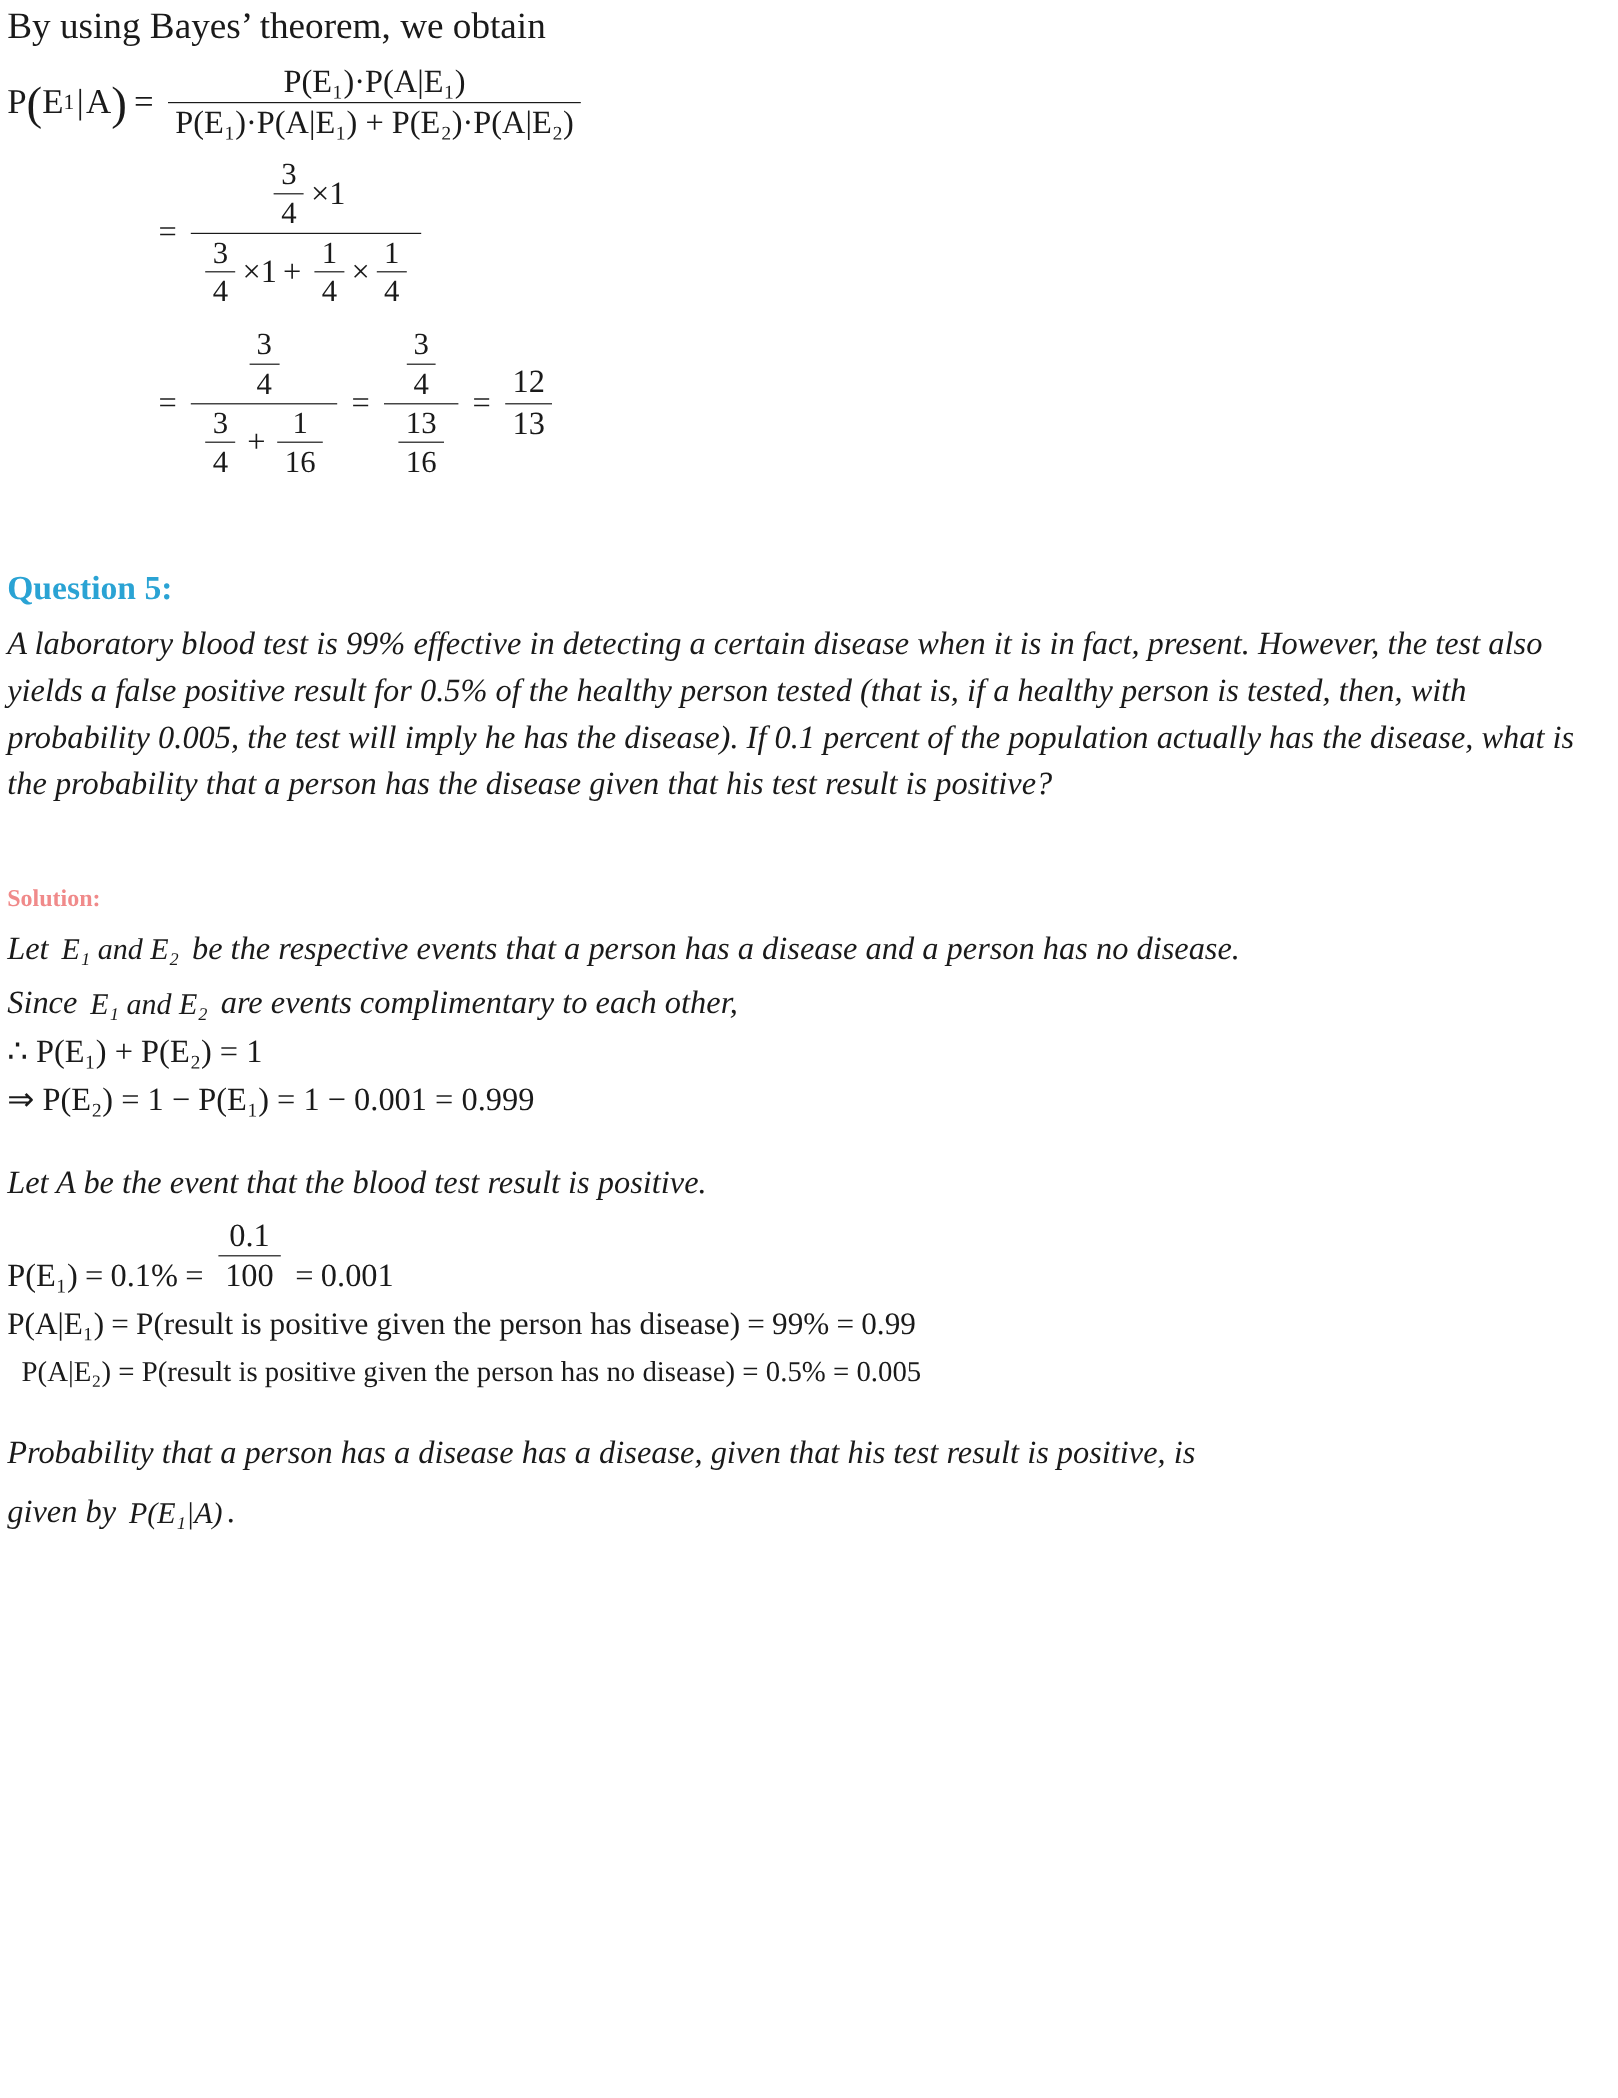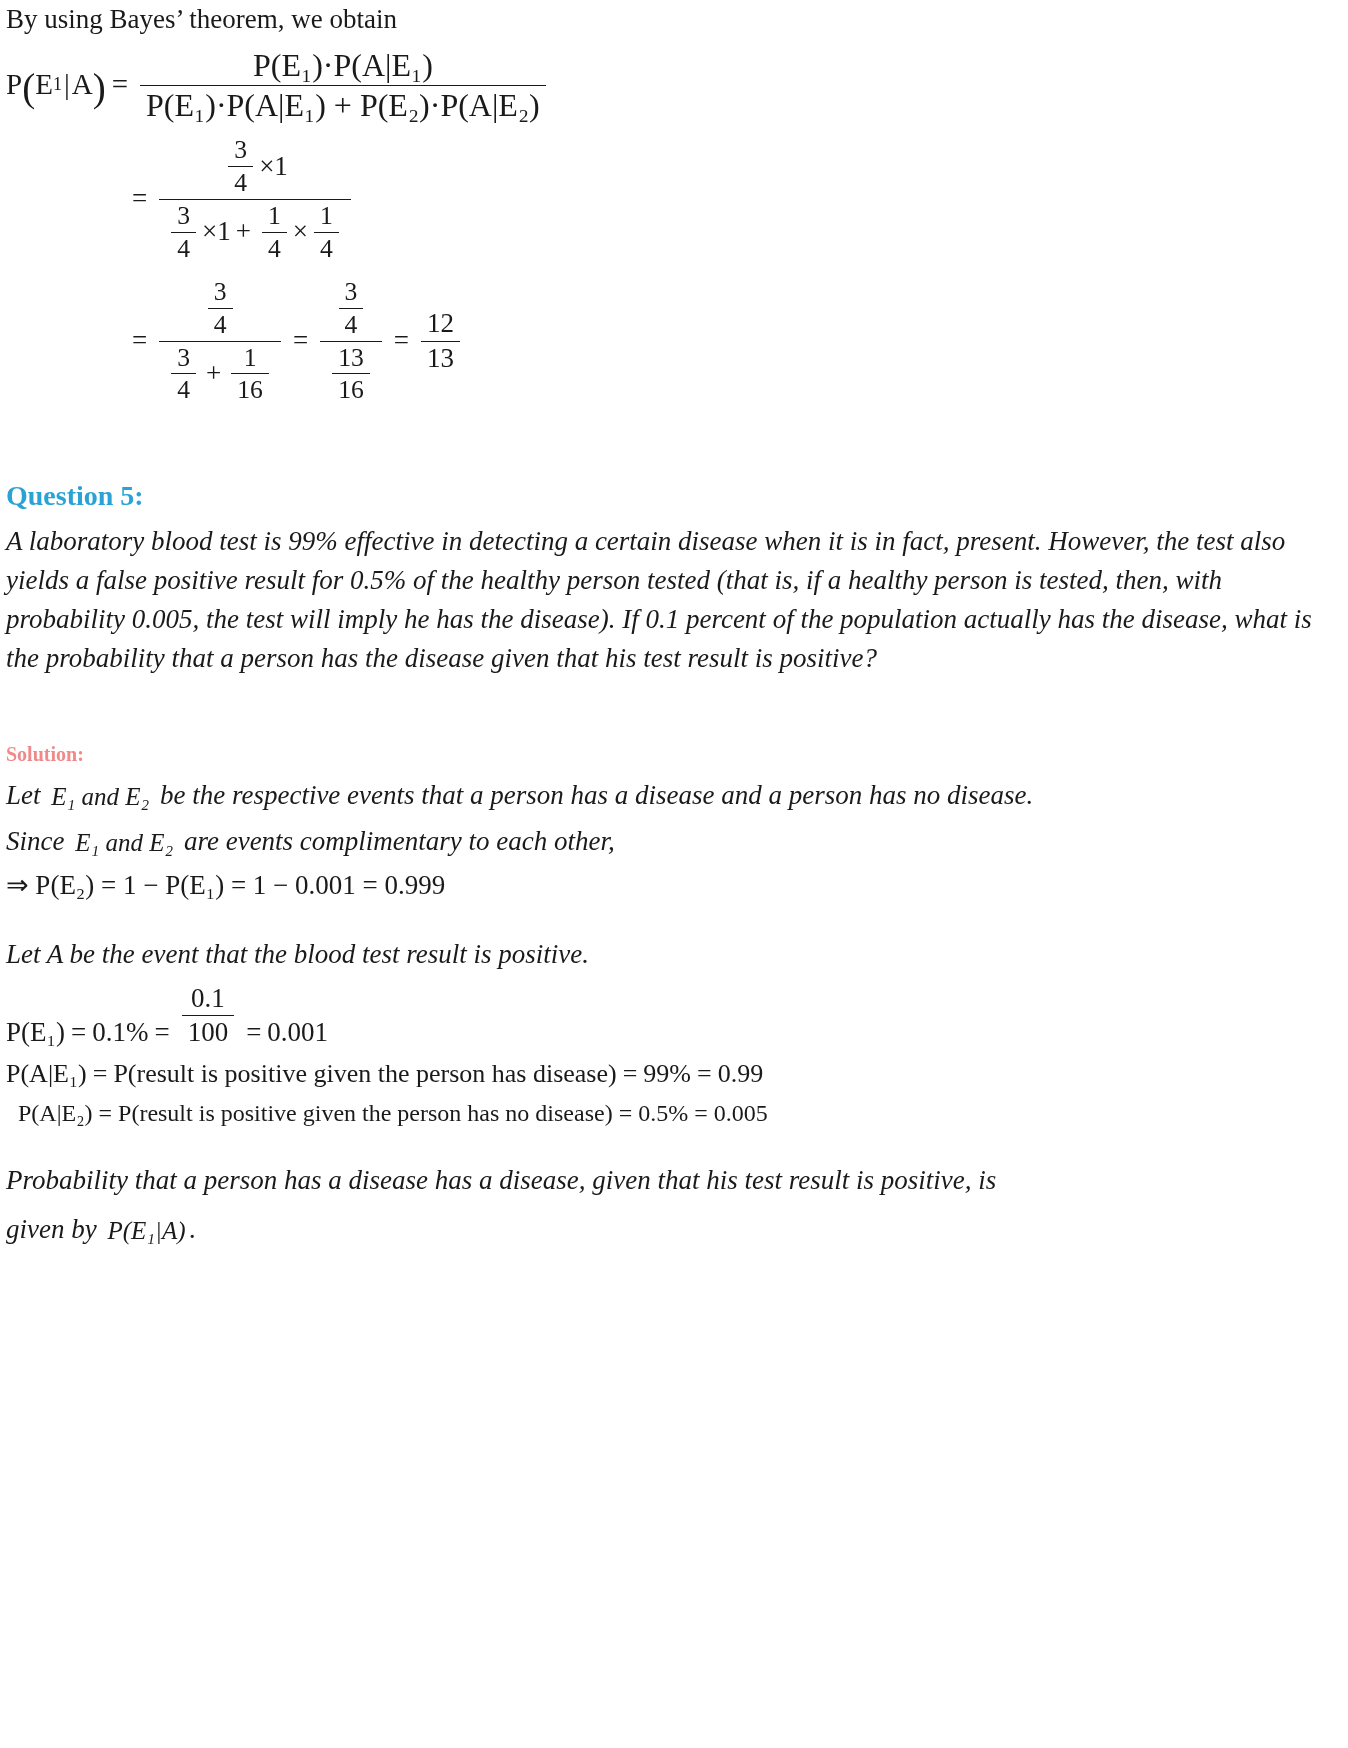--- a/index.html
+++ b/index.html
@@ -14,21 +14,21 @@
     color: #1a1a1a;
   }
   .page {
     width: 1348px;
     min-height: 1748px;
     box-sizing: border-box;
     padding: 0 6px 0 6px;
     position: relative;
   }
   .para {
-    font-size: 27px;
+    font-size: 31px;
     line-height: 1.42;
     margin: 0 0 6px 0;
     color: #1a1a1a;
   }
   .para.tight { margin-bottom: 0; }
   .spacer-sm { height: 16px; }
   .spacer-md { height: 34px; }
   .spacer-lg { height: 58px; }
   .spacer-xl { height: 76px; }
 
@@ -119,21 +119,21 @@
   <div class="mathline indent-1" style="margin-top:10px;">
     <span class="math" style="font-size:29px;">
       <span>P</span>
         <span class="bigparen">(</span>
         <span class="roman">E</span>
         <span class="sub">1</span>
         <span class="cond">|</span>
         <span class="roman">A</span>
         <span class="bigparen">)</span>
       <span class="op">=</span>
-      <span class="frac" style="font-size:32px;">
+      <span class="frac" style="font-size:27px;">
         <span class="num">P(E₁)·P(A|E₁)</span>
         <span class="den">P(E₁)·P(A|E₁) + P(E₂)·P(A|E₂)</span>
       </span>
     </span>
   </div>
 
   <div class="mathline indent-2" style="margin-top:14px;">
     <span class="math" style="font-size:27px;">
       <span class="op">=</span>
       <span class="frac">
@@ -224,20 +224,23 @@
     <span class="inline-math">E₁ and E₂</span>
     <span>be the respective events that a person has a disease and a person has no disease.</span>
   </p>
 
   <p class="para textblock">
     <span>Since</span>
     <span class="inline-math">E₁ and E₂</span>
     <span>are events complimentary to each other,</span>
   </p>
 
+  <div class="mathline" style="margin-top:6px;">
+    <span class="math" style="font-size:27px;">∴ P(E₁) + P(E₂) = 1</span>
+  </div>
 
   <div class="mathline" style="margin-top:10px;">
     <span class="math" style="font-size:27px;">⇒ P(E₂) = 1 − P(E₁) = 1 − 0.001 = 0.999</span>
   </div>
 
   <div class="spacer-md"></div>
 
   <p class="para textblock">Let A be the event that the blood test result is positive.</p>
 
   <div class="mathline" style="margin-top:10px;">

